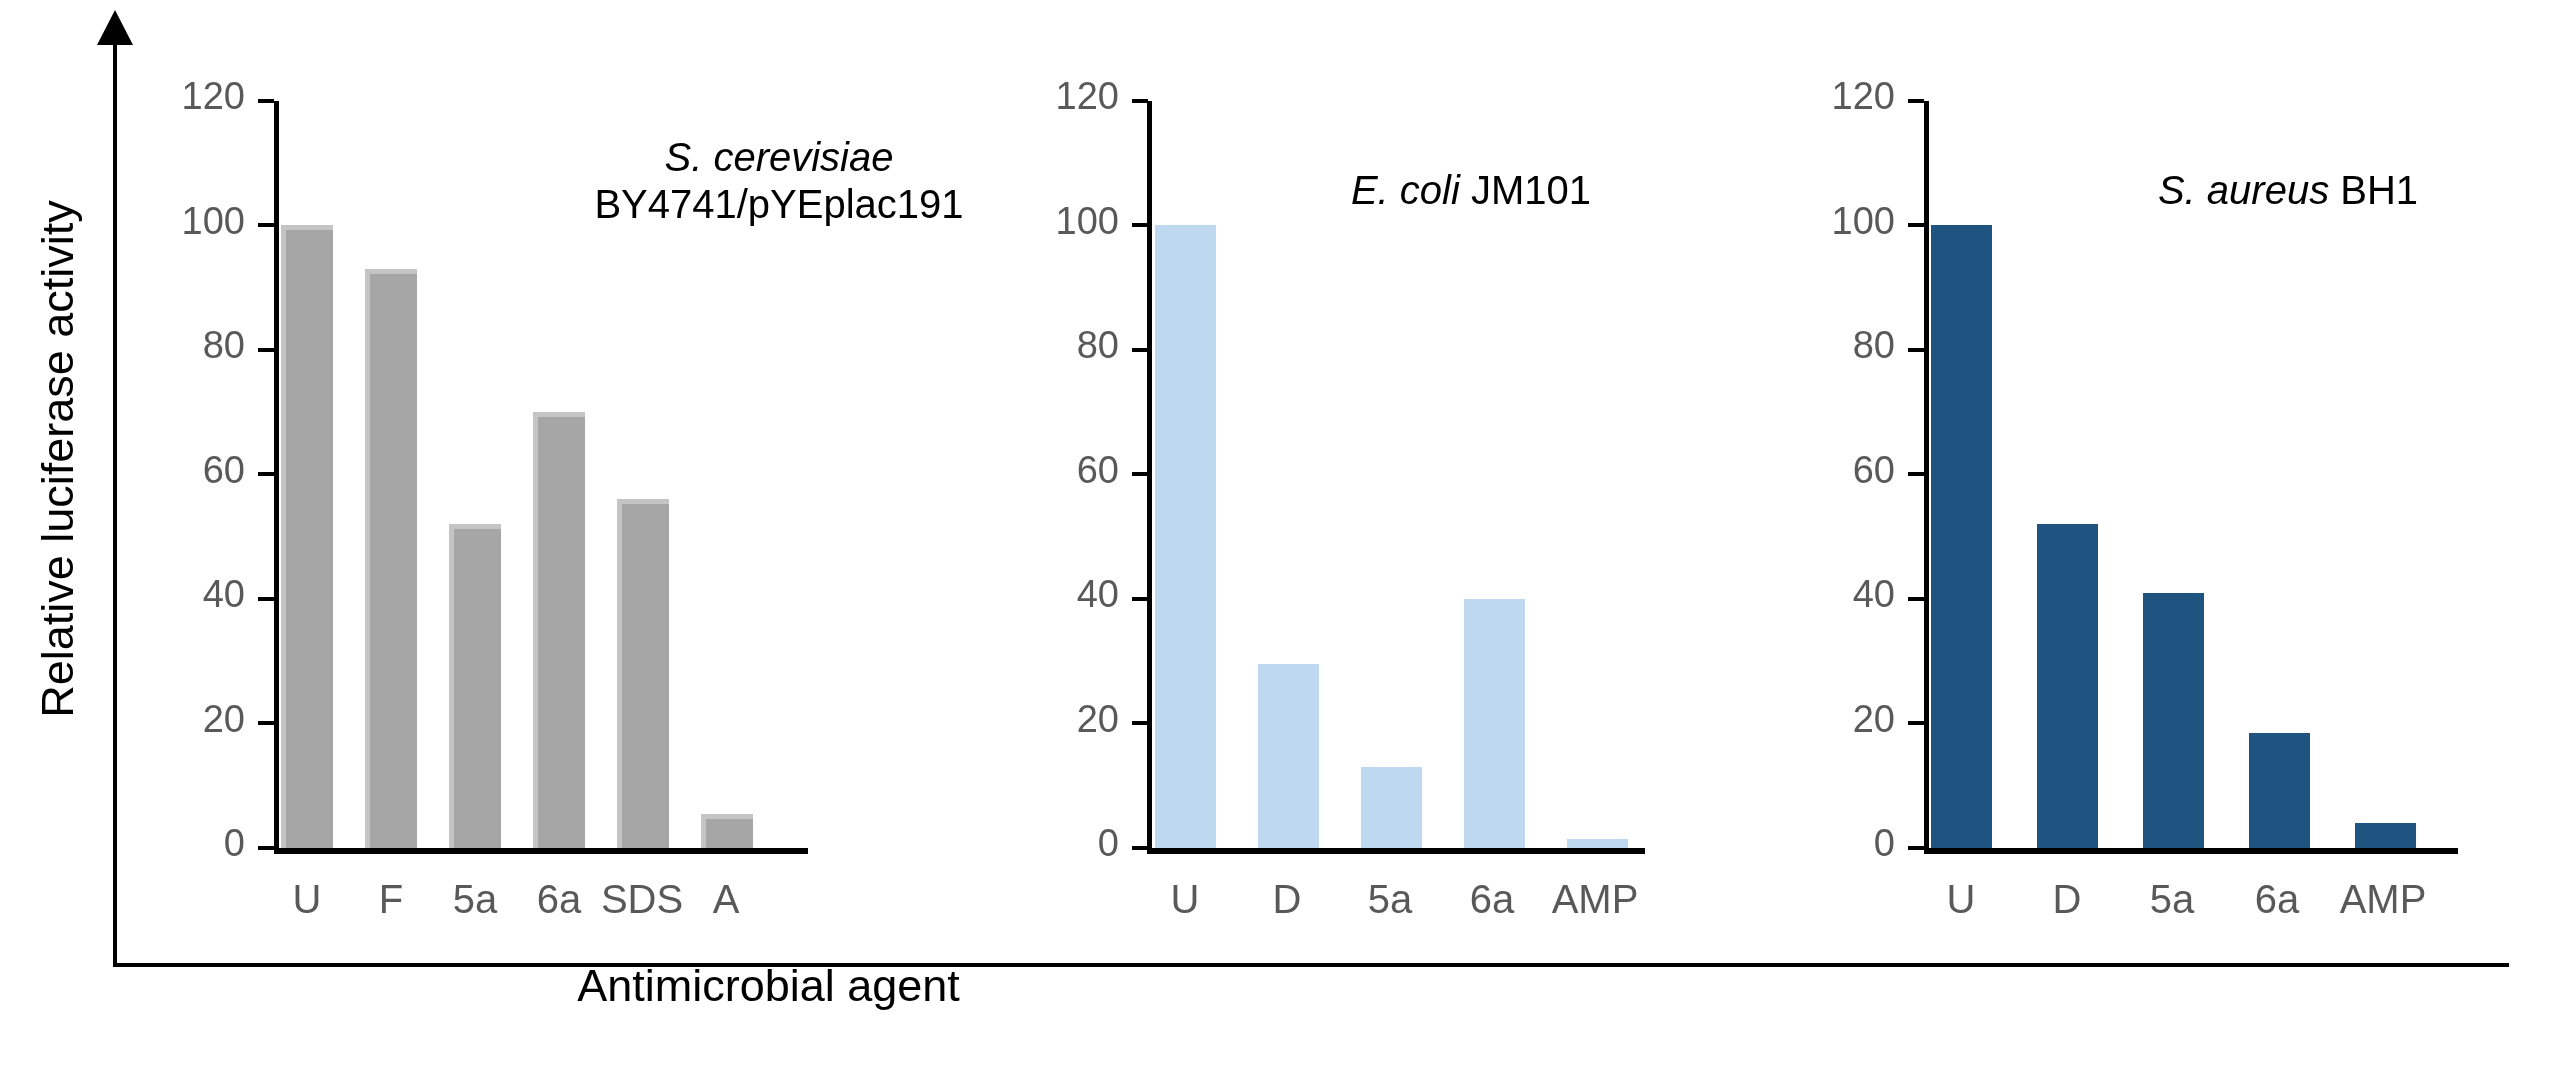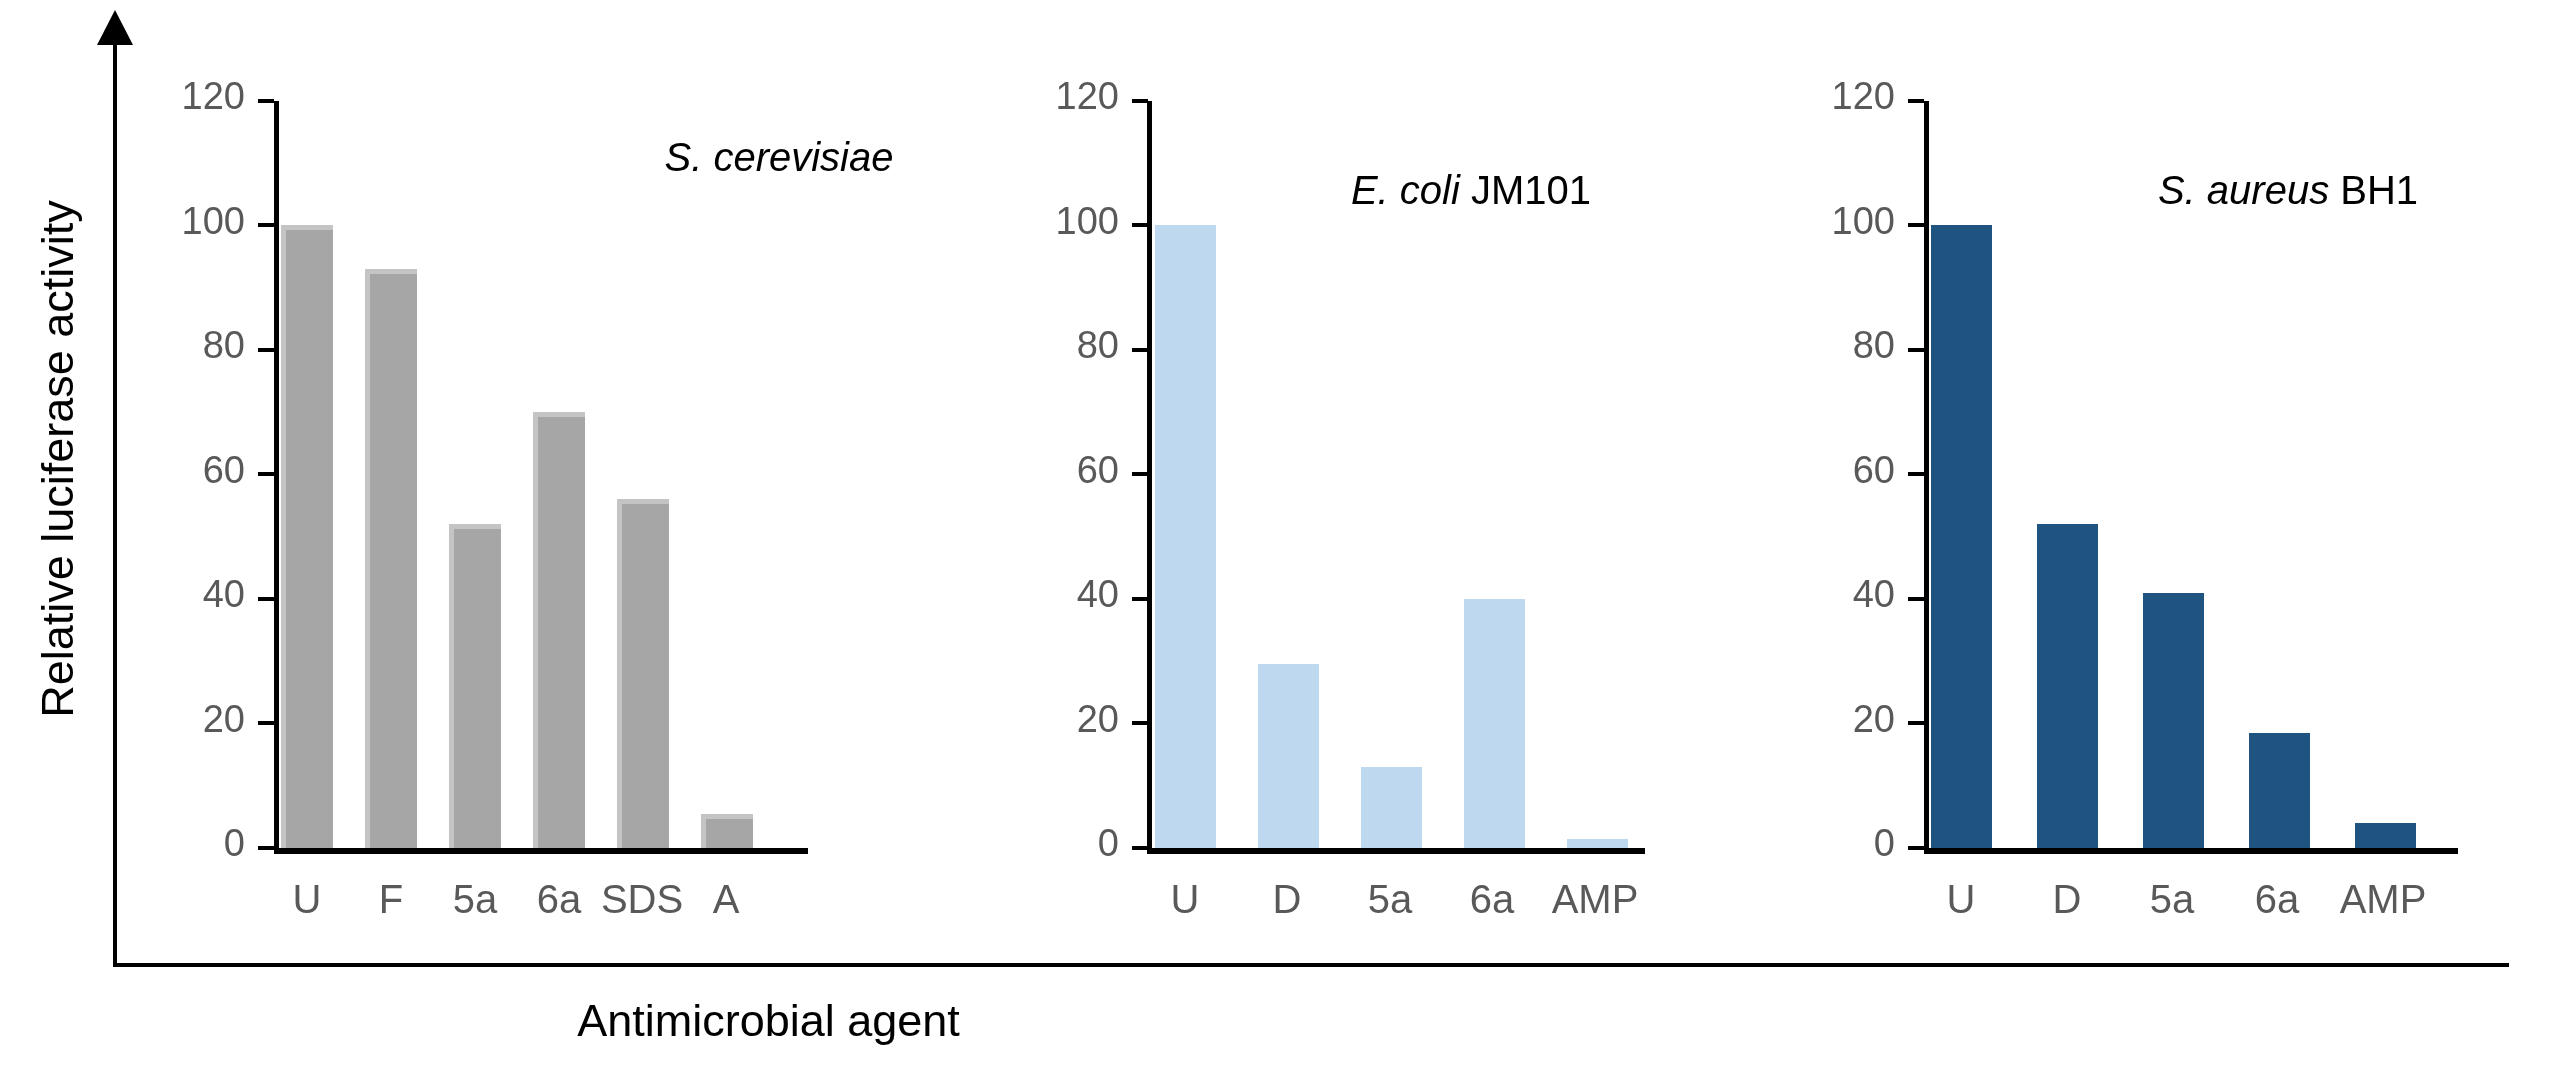--- a/index.html
+++ b/index.html
@@ -47,21 +47,21 @@
     text-align:center;
     font-size:45px;
     letter-spacing:0px;
     color:#000000;
     white-space:nowrap;
   }
 
   
   .x-axis-title{
     position:absolute;
-    left:0;top:995px;
+    left:0;top:960px;
     width:1537px;
     text-align:center;
     font-size:45px;
     color:#000000;
   }
 
   
   .panel{position:absolute;top:0;height:1067px;}
 
   .axis-v{
@@ -159,21 +159,21 @@
           <div class="bar-slot" style="width: 52px;">
             <div class="bar" title="A: 5.5" style="height: 34px; background: rgb(166, 166, 166); border-top: 5px solid rgb(196, 196, 196); border-left: 5px solid rgb(196, 196, 196); box-sizing: border-box;"></div>
           </div>
         </div>
         <div class="cat-label" style="left: 79px; top: 877px; width: 110px;">U</div>
         <div class="cat-label" style="left: 163px; top: 877px; width: 110px;">F</div>
         <div class="cat-label" style="left: 247px; top: 877px; width: 110px;">5a</div>
         <div class="cat-label" style="left: 331px; top: 877px; width: 110px;">6a</div>
         <div class="cat-label" style="left: 414px; top: 877px; width: 110px;">SDS</div>
         <div class="cat-label" style="left: 498px; top: 877px; width: 110px;">A</div>
-        <div class="panel-title" style="left: 375px; top: 134px; width: 462px;"><span class="sp">S. cerevisiae</span><br></div>
+        <div class="panel-title" style="left: 375px; top: 134px; width: 462px;"><span class="sp">S. cerevisiae</span><br><span class="st">BY4741/pYEplac191</span></div>
       </div>
       <div class="panel" style="left: 1068px;">
         <div class="axis-v" style="left: 79px; top: 101px; height: 753px;"></div>
         <div class="axis-h" style="left: 79px; top: 848px; width: 498px;"></div>
         <div class="tick" style="left: 64px; top: 846px;"></div>
         <div class="tick-label" style="left: -72px; top: 822px; width: 123px;">0</div>
         <div class="tick" style="left: 64px; top: 721px;"></div>
         <div class="tick-label" style="left: -72px; top: 698px; width: 123px;">20</div>
         <div class="tick" style="left: 64px; top: 597px;"></div>
         <div class="tick-label" style="left: -72px; top: 573px; width: 123px;">40</div>

